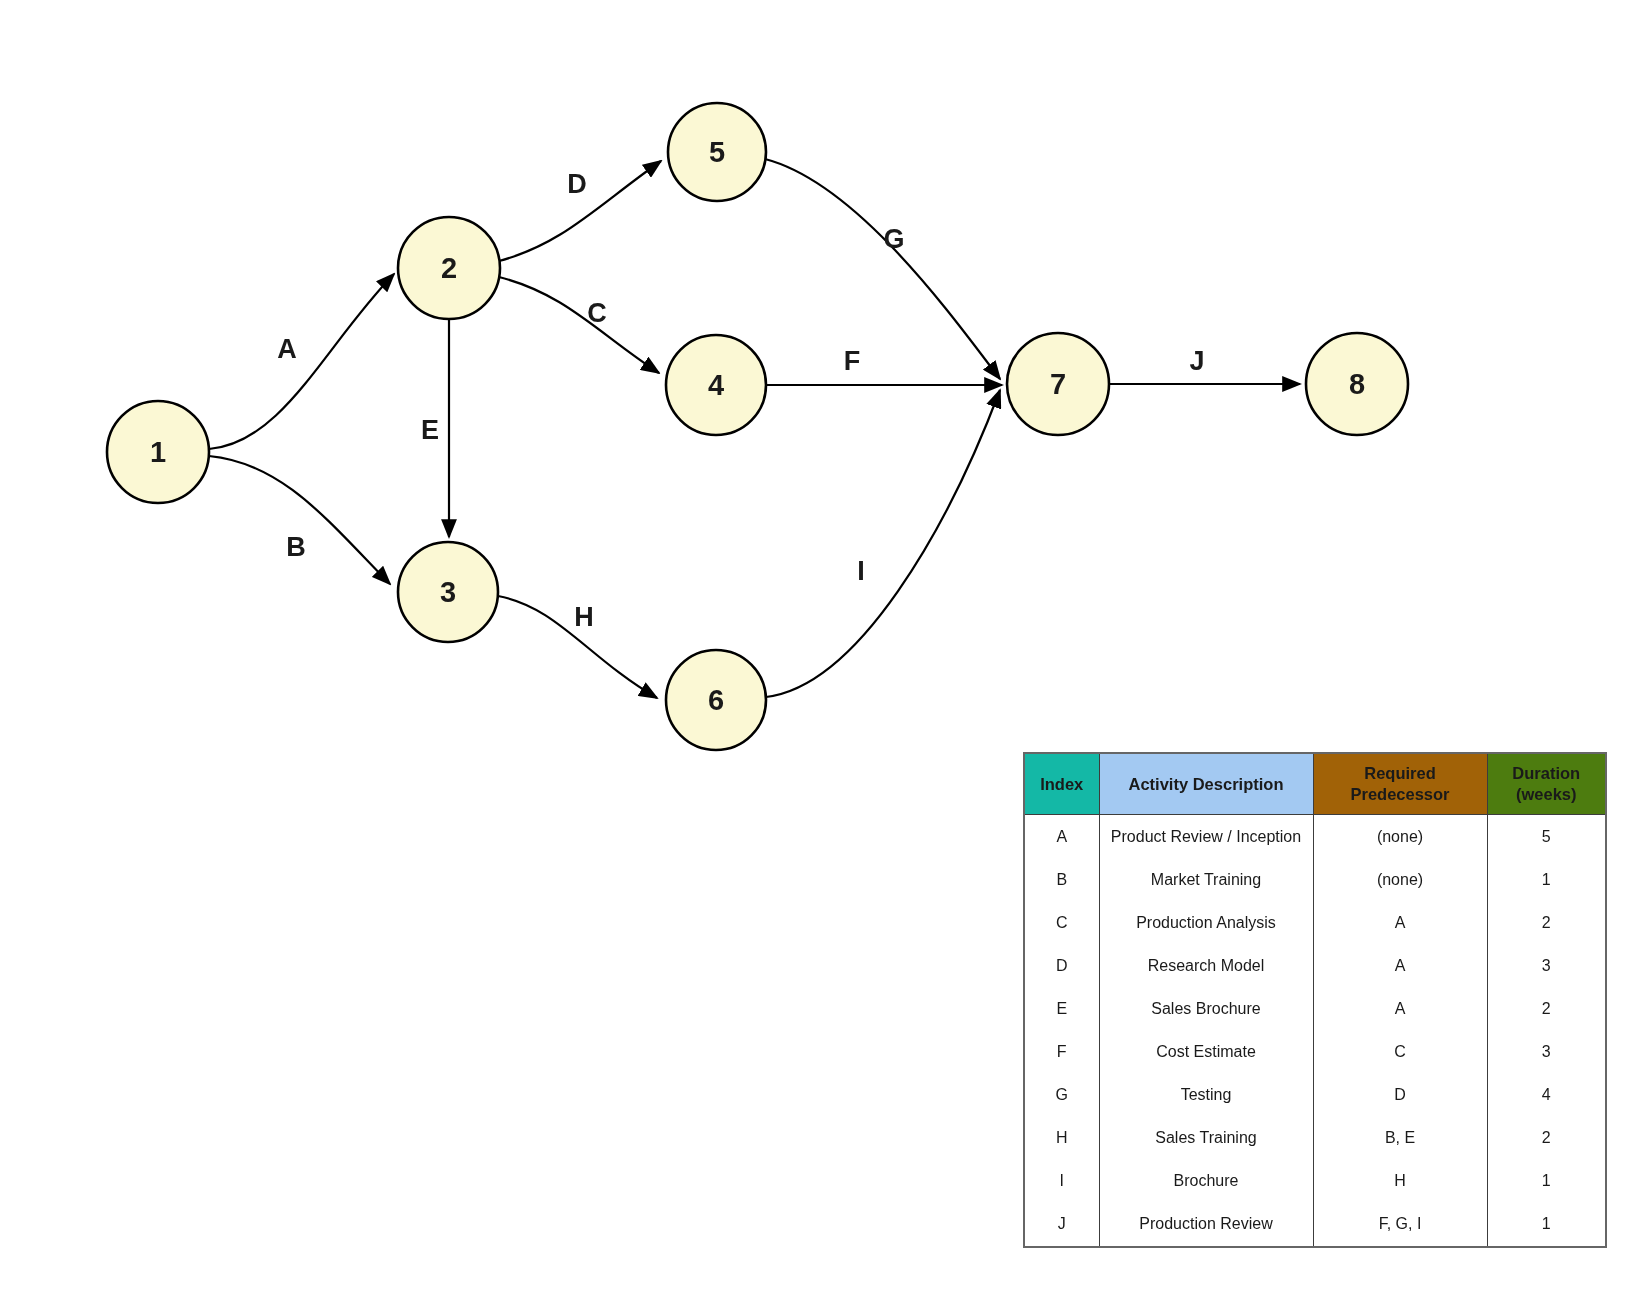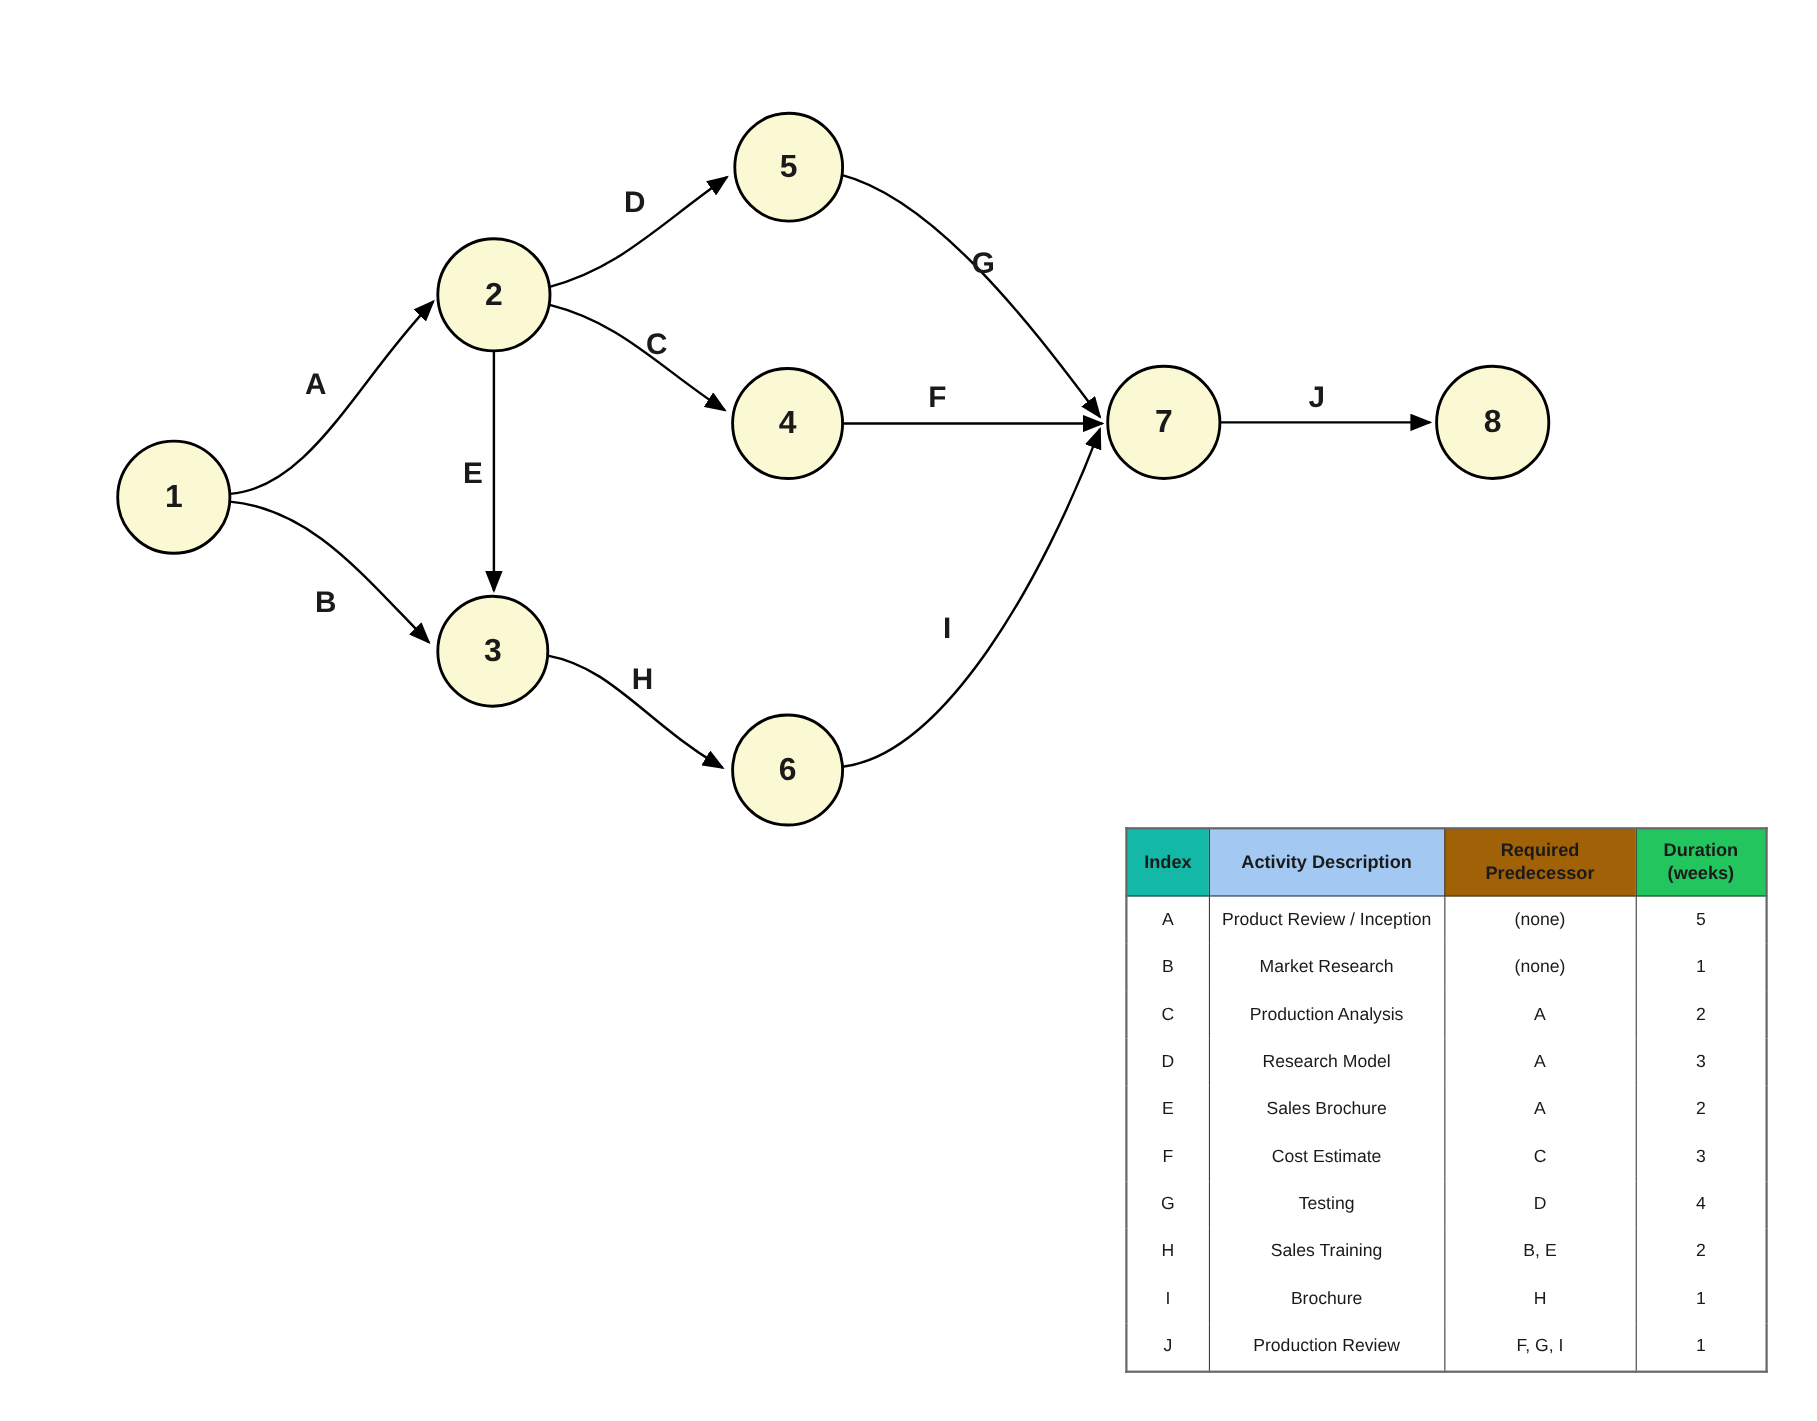--- a/index.html
+++ b/index.html
@@ -150,33 +150,33 @@
         <col class="c-index">
           <col class="c-desc">
           <col class="c-pred">
           <col class="c-dur">
       </colgroup>
       <thead>
         <tr>
             <th style="background: #14b8a6;">Index</th>
             <th style="background: rgb(163, 201, 242); text-align: center;">Activity Description</th>
             <th style="background: #a16207;">Required Predecessor</th>
-            <th style="background: #22c55e;">Duration (weeks)</th>
+            <th style="background: #4d7c0f;">Duration (weeks)</th>
           </tr>
       </thead>
       <tbody>
           <tr>
             <td>A</td>
             <td>Product Review / Inception</td>
             <td>(none)</td>
             <td>5</td>
           </tr>
           <tr>
             <td>B</td>
-            <td>Market Research</td>
+            <td>Market Training</td>
             <td>(none)</td>
             <td>1</td>
           </tr>
           <tr>
             <td>C</td>
             <td>Production Analysis</td>
             <td>A</td>
             <td>2</td>
           </tr>
           <tr>

